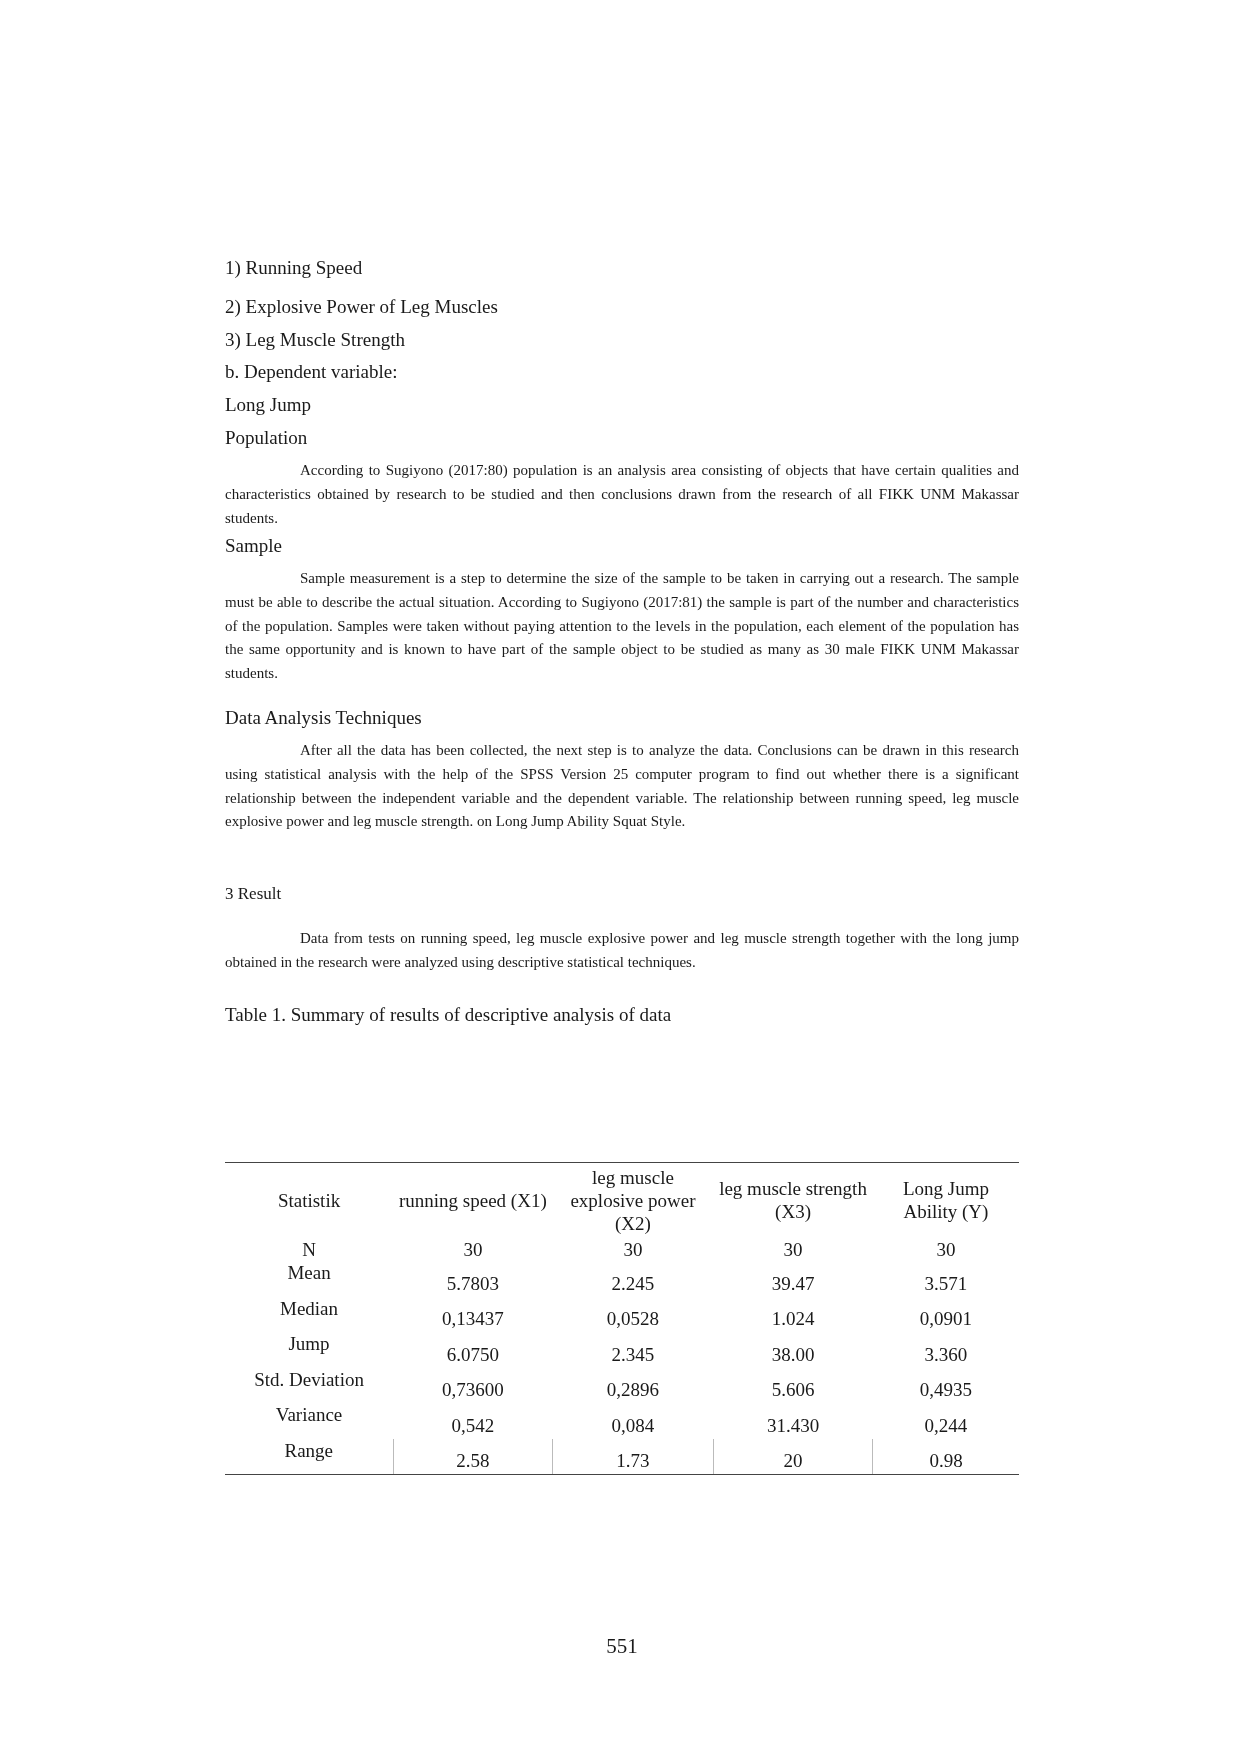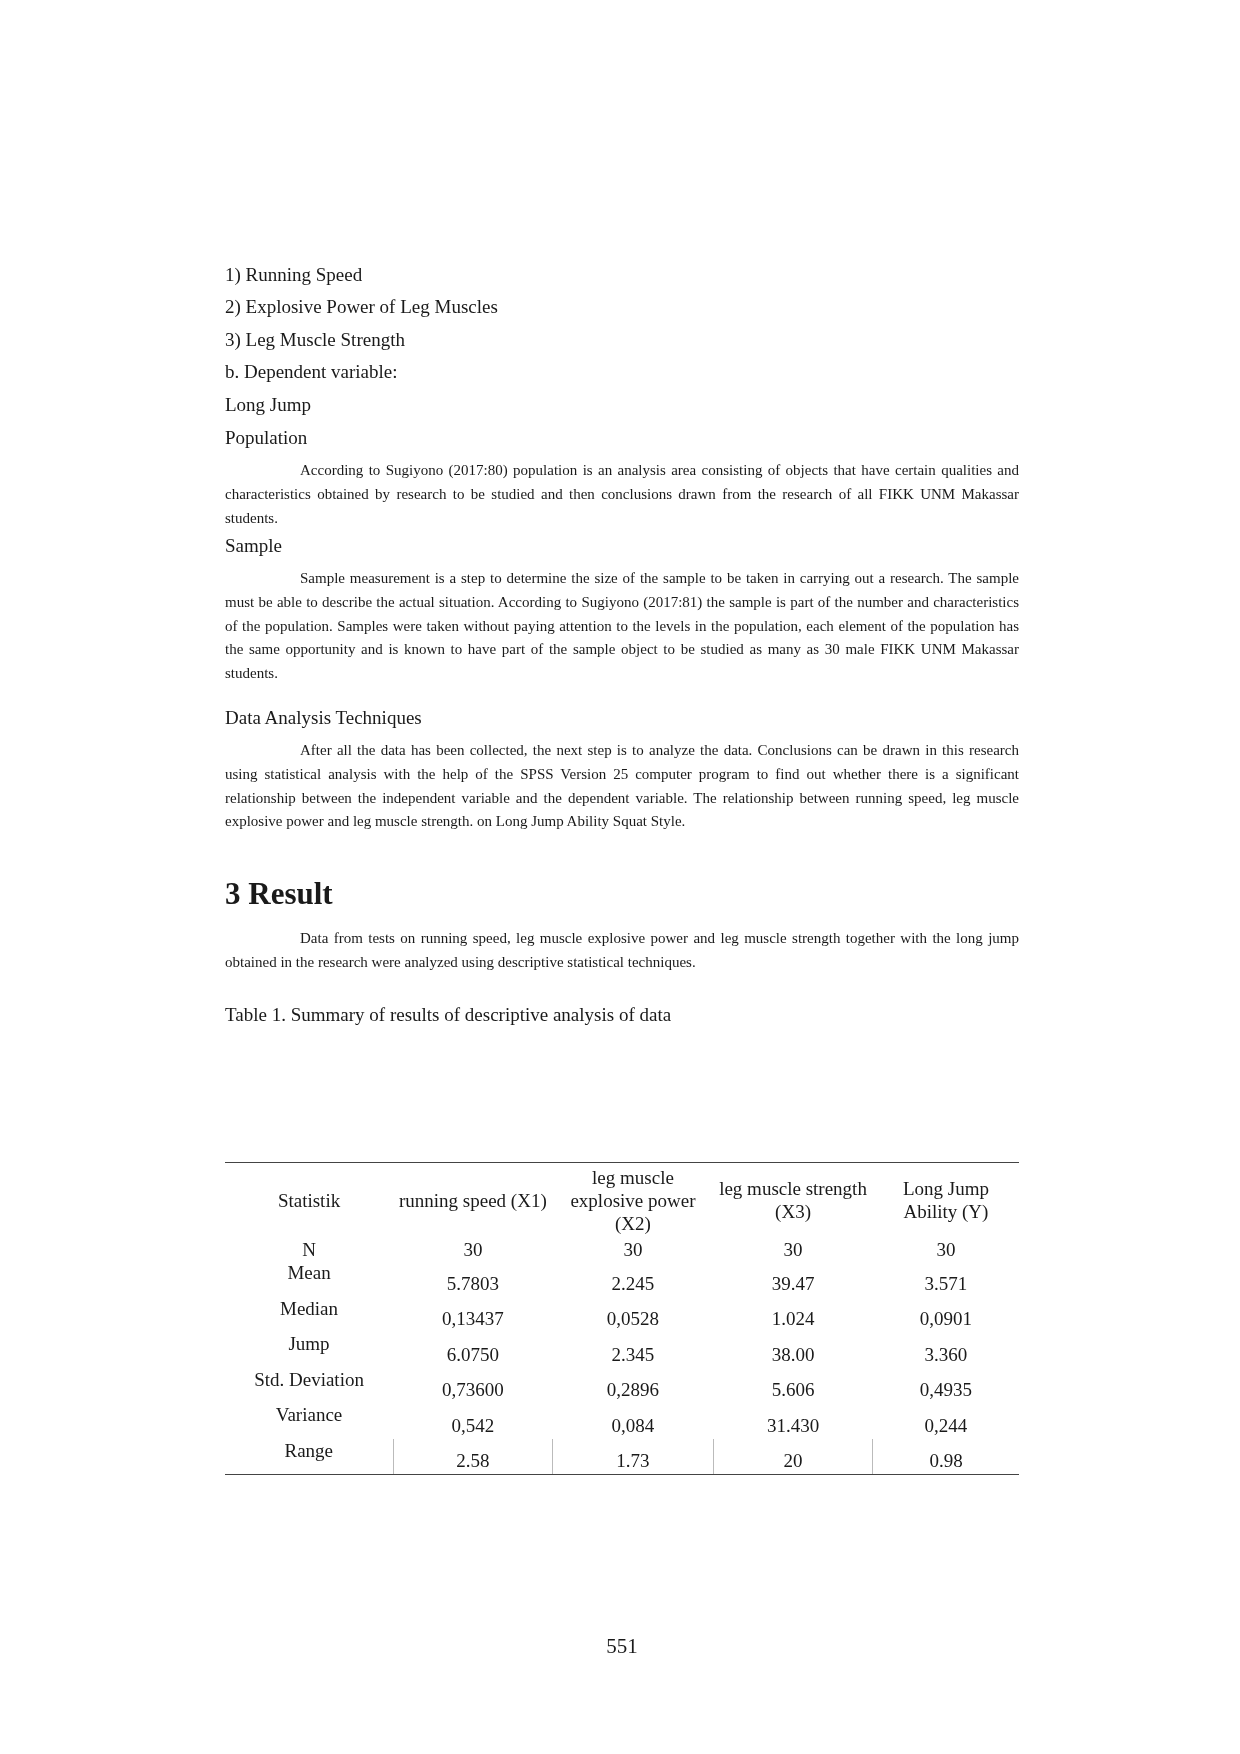--- a/index.html
+++ b/index.html
@@ -9,21 +9,21 @@
     color: #1a1a1a;
   }
   .page { position: absolute; left: 225px; top: 0; width: 794px; }
   .line { position: absolute; left: 0; font-size: 19px; line-height: 24px; white-space: nowrap; }
   .para {
     position: absolute; left: 0; width: 794px;
     font-size: 15px; line-height: 23.8px;
     text-align: justify; text-indent: 75px;
   }
   .heading {
-    position: absolute; left: 0; font-size: 31px; font-weight: bold; line-height: 28px;
+    position: absolute; left: 0; font-size: 17px; font-weight: normal; line-height: 28px;
   }
   .caption {
     position: absolute; left: 0; width: 794px; 
     font-size: 19px; line-height: 24px;
   }
   table.stats {
     position: absolute; left: 0; top: 1162px; width: 794px;
     border-collapse: collapse; font-size: 19px; line-height: 23px;
   }
   table.stats thead tr { border-top: 1.5px solid #444; }
@@ -35,21 +35,21 @@
   table.stats tbody tr.last td { border-bottom: 1.5px solid #444; }
   table.stats tbody tr.last td + td { border-left: 1px solid #bbb; }
   .col0 { width: 168px; } .col1 { width: 160px; } .col2 { width: 160px; } .col3 { width: 160px; margin-top: 48px; } .col4 { width: 146px; }
   .pagenum { position: absolute; left: 0; width: 794px; text-align: center; top: 1634px; font-size: 21px; line-height: 24px; }
 </style>
 </head>
 <body>
 
 <div class="page">
 
-  <div class="line" style="top:263px">1) Running Speed</div>
+  <div class="line" style="top:256px">1) Running Speed</div>
   <div class="line" style="top:295px">2) Explosive Power of Leg Muscles</div>
   <div class="line" style="top:328px">3) Leg Muscle Strength</div>
   <div class="line" style="top:360px">b. Dependent variable:</div>
   <div class="line" style="top:393px">Long Jump</div>
 
   <div class="line" style="top:426px">Population</div>
   <div class="para" style="top:459px">According to Sugiyono (2017:80) population is an analysis area consisting of objects that have certain qualities and characteristics obtained by research to be studied and then conclusions drawn from the research of all FIKK UNM Makassar students.</div>
 
   <div class="line" style="top:534px">Sample</div>
   <div class="para" style="top:567px">Sample measurement is a step to determine the size of the sample to be taken in carrying out a research. The sample must be able to describe the actual situation. According to Sugiyono (2017:81) the sample is part of the number and characteristics of the population. Samples were taken without paying attention to the levels in the population, each element of the population has the same opportunity and is known to have part of the sample object to be studied as many as 30 male FIKK UNM Makassar students.</div>

